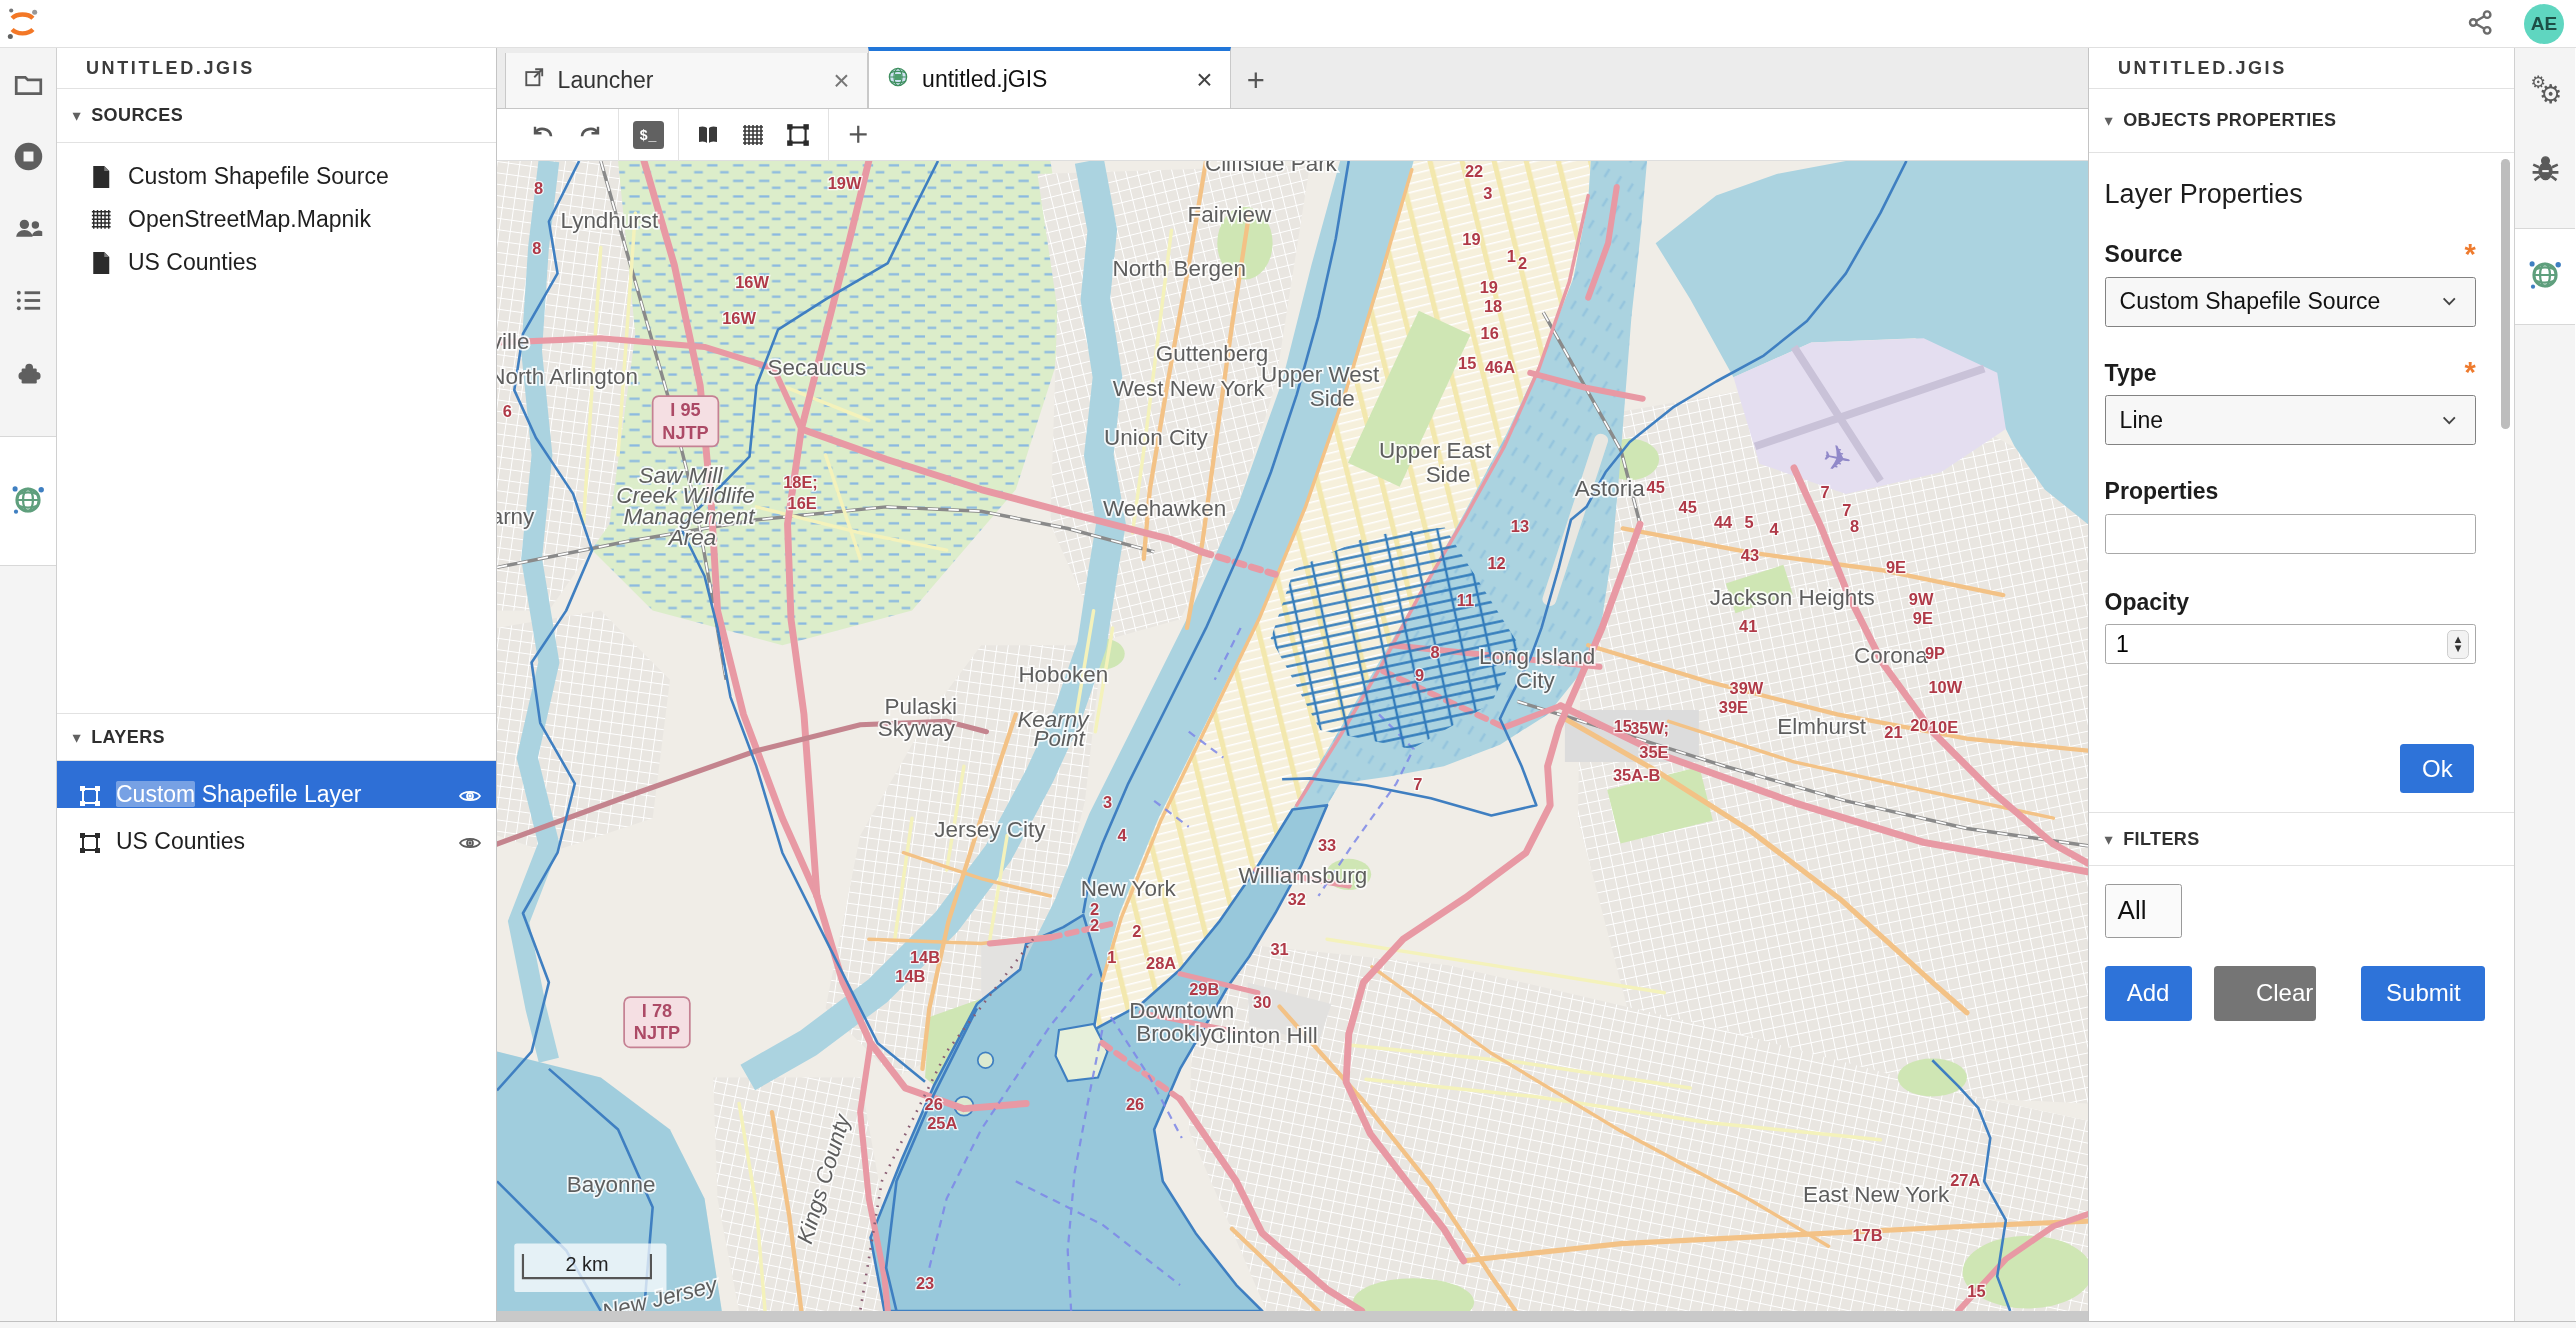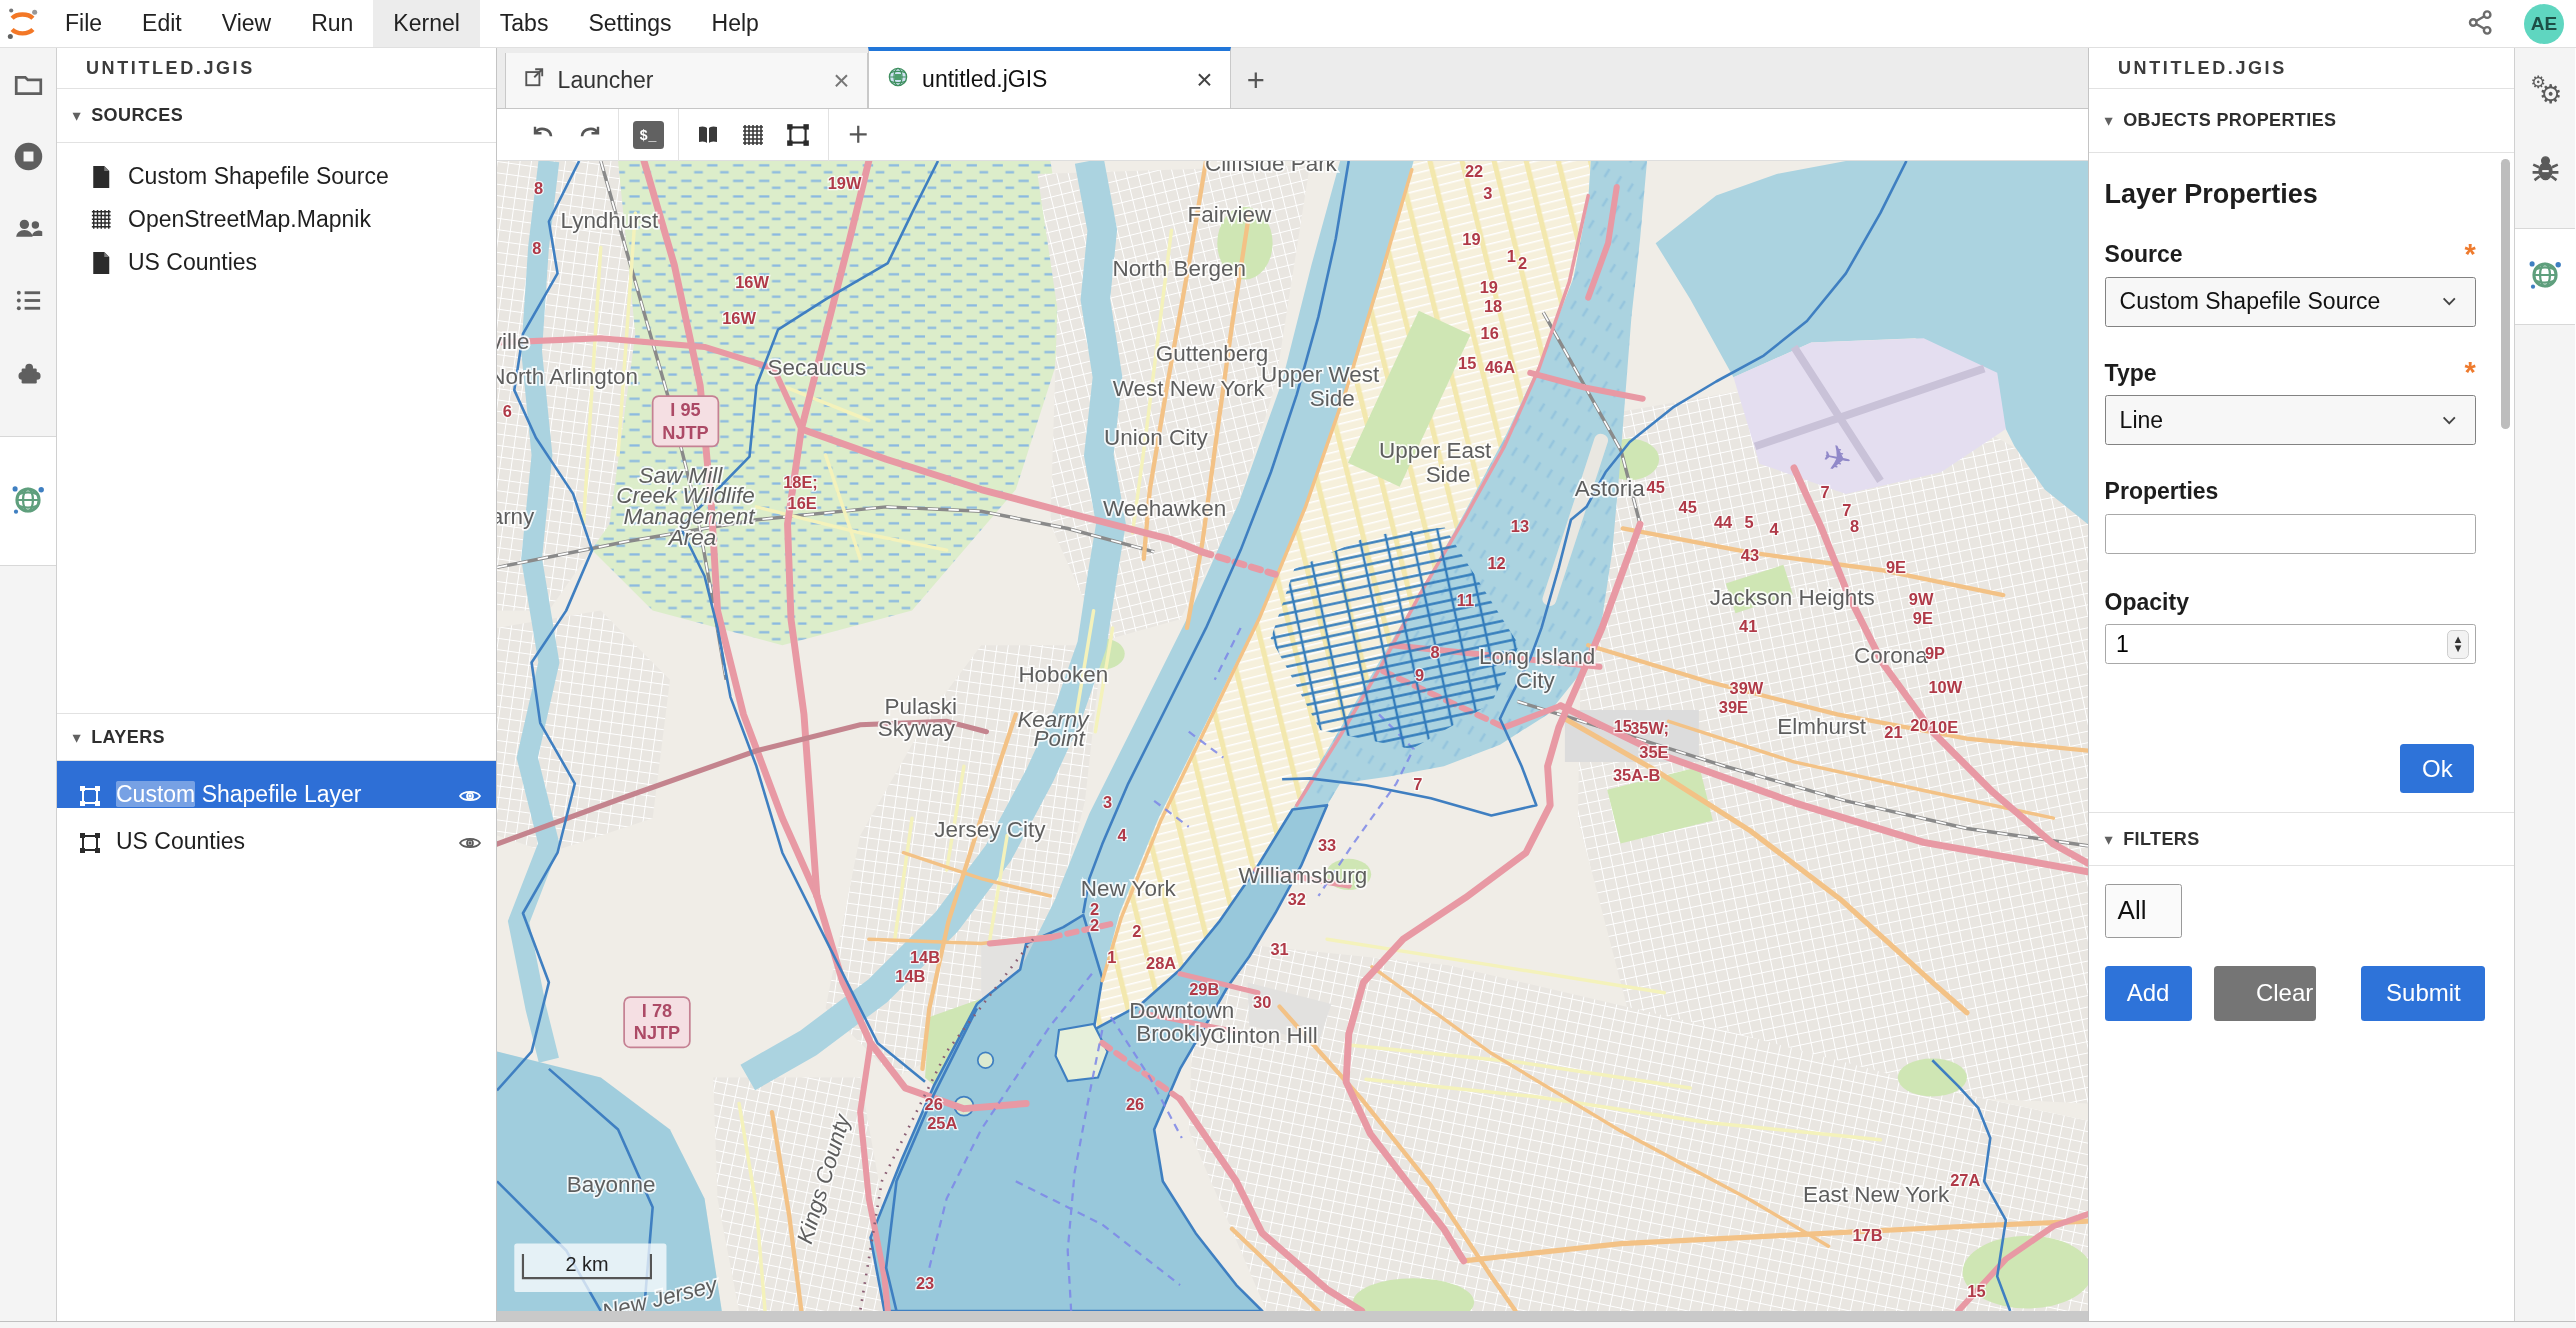--- a/index.html
+++ b/index.html
@@ -62,21 +62,21 @@
   .center .understrip { height:10.4px; background:#c9c9c9; }
 
   
   text.pl { fill:#5e5e5e; font-size:26px; paint-order:stroke; stroke:#ffffff; stroke-width:4px; stroke-opacity:0.85; text-anchor:middle; font-family:"Liberation Sans",sans-serif; }
   text.ex { fill:#b03a48; font-size:19px; font-weight:bold; paint-order:stroke; stroke:#ffffff; stroke-width:3px; stroke-opacity:0.8; text-anchor:middle; font-family:"Liberation Sans",sans-serif; }
   text.sh { fill:#ac4a66; font-size:21px; font-weight:bold; text-anchor:middle; font-family:"Liberation Sans",sans-serif; }
 
   
   .rightpanel { width:426px; background:#fff; position:relative; flex:0 0 auto; border-left:0.9px solid #c4c4c4; }
   .rp-content { padding:0 15.6px; position:relative; }
-  .lp-title { font-size:27px; font-weight:bold; color:#1d1d1d; margin:26px 0 31px 0; }
+  .lp-title { font-size:27px; font-weight:normal; color:#1d1d1d; margin:26px 0 31px 0; }
   .fld-label { font-size:23px; font-weight:bold; color:#1d1d1d; margin-bottom:8.6px; display:flex; align-items:center; }
   .req { margin-left:auto; color:#ee7b2e; font-size:29px; font-weight:bold; margin-right:22.5px; line-height:0.6; }
   .sel { height:50px; border:1.7px solid #828282; background:#f7f7f7; border-radius:2.6px; display:flex; align-items:center; padding:0 14px; font-size:23px; color:#111; margin-bottom:33px; width:371px; }
   .sel .chev { margin-left:auto; color:#444; display:flex; }
   .tinput { height:40px; width:371px; border:1.7px solid #a8a8a8; border-radius:2.6px; background:#fff; font-size:22.5px; padding:0 10.4px; margin-bottom:35px; font-family:"Liberation Sans",sans-serif; }
   .numwrap { height:40px; width:371px; border:1.7px solid #a8a8a8; border-radius:2.6px; display:flex; align-items:center; padding:0 5.2px 0 10.4px; font-size:23px; }
   .numval { flex:1; }
   .stepper { width:22.5px; height:29px; background:#f2f2f2; border:0.9px solid #cfcfcf; border-radius:5.2px; display:flex; flex-direction:column; align-items:center; justify-content:center; color:#333; font-size:11.2px; line-height:9.5px; }
   .okrow { display:flex; justify-content:flex-end; margin:80px 24px 19px 0; }
   .btn { border:none; border-radius:3.5px; font-size:24px; font-family:"Liberation Sans",sans-serif; color:#fff; display:flex; align-items:center; justify-content:center; }
@@ -100,30 +100,20 @@
 
   <div class="menubar">
     <div class="logo">
       <svg width="33" height="35" viewBox="0 0 38 40">
         <path d="M7 27 A 14 9 0 0 0 31 27" fill="none" stroke="#f37726" stroke-width="5"></path>
         <path d="M31 14 A 14 9 0 0 0 7 14" fill="none" stroke="#f37726" stroke-width="5"></path>
         <circle cx="6" cy="5" r="2.4" fill="#767677"></circle>
         <circle cx="33" cy="7" r="2.9" fill="#989798"></circle>
         <circle cx="5" cy="35" r="2.9" fill="#616262"></circle>
       </svg>
-    </div>
-    <div class="menu-items">
-      <div class="menu-item">File</div>
-      <div class="menu-item">Edit</div>
-      <div class="menu-item">View</div>
-      <div class="menu-item">Run</div>
-      <div class="menu-item active">Kernel</div>
-      <div class="menu-item">Tabs</div>
-      <div class="menu-item">Settings</div>
-      <div class="menu-item">Help</div>
     </div>
     <div class="menubar-spacer"></div>
     <div class="share">
       <svg width="29" height="29" viewBox="0 0 24 24" fill="none" stroke="#6b6b6b" stroke-width="2">
         <circle cx="6" cy="12" r="2.7"></circle>
           <circle cx="17.5" cy="5.5" r="2.7"></circle>
           <circle cx="17.5" cy="18.5" r="2.7"></circle>
         <path d="M8.4 10.7 L15.2 6.8 M8.4 13.3 L15.2 17.2"></path>
       </svg>
     </div>

